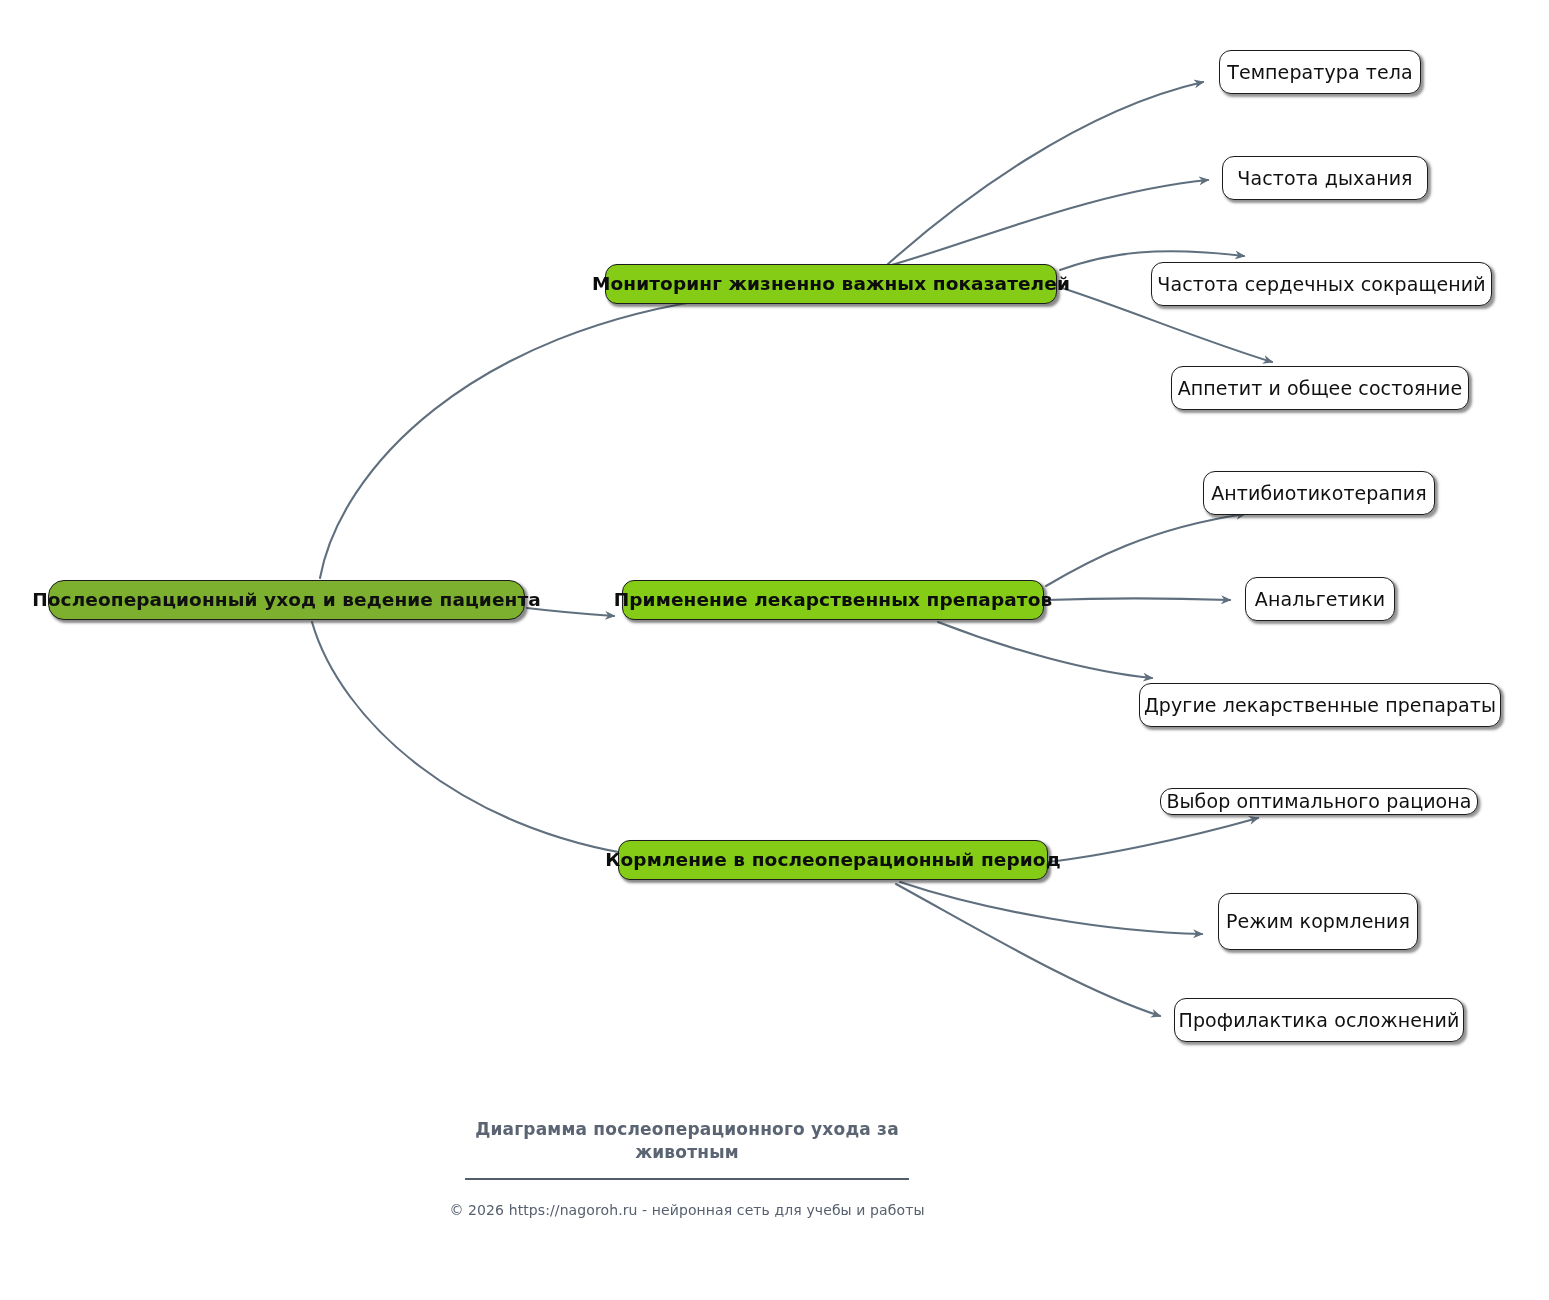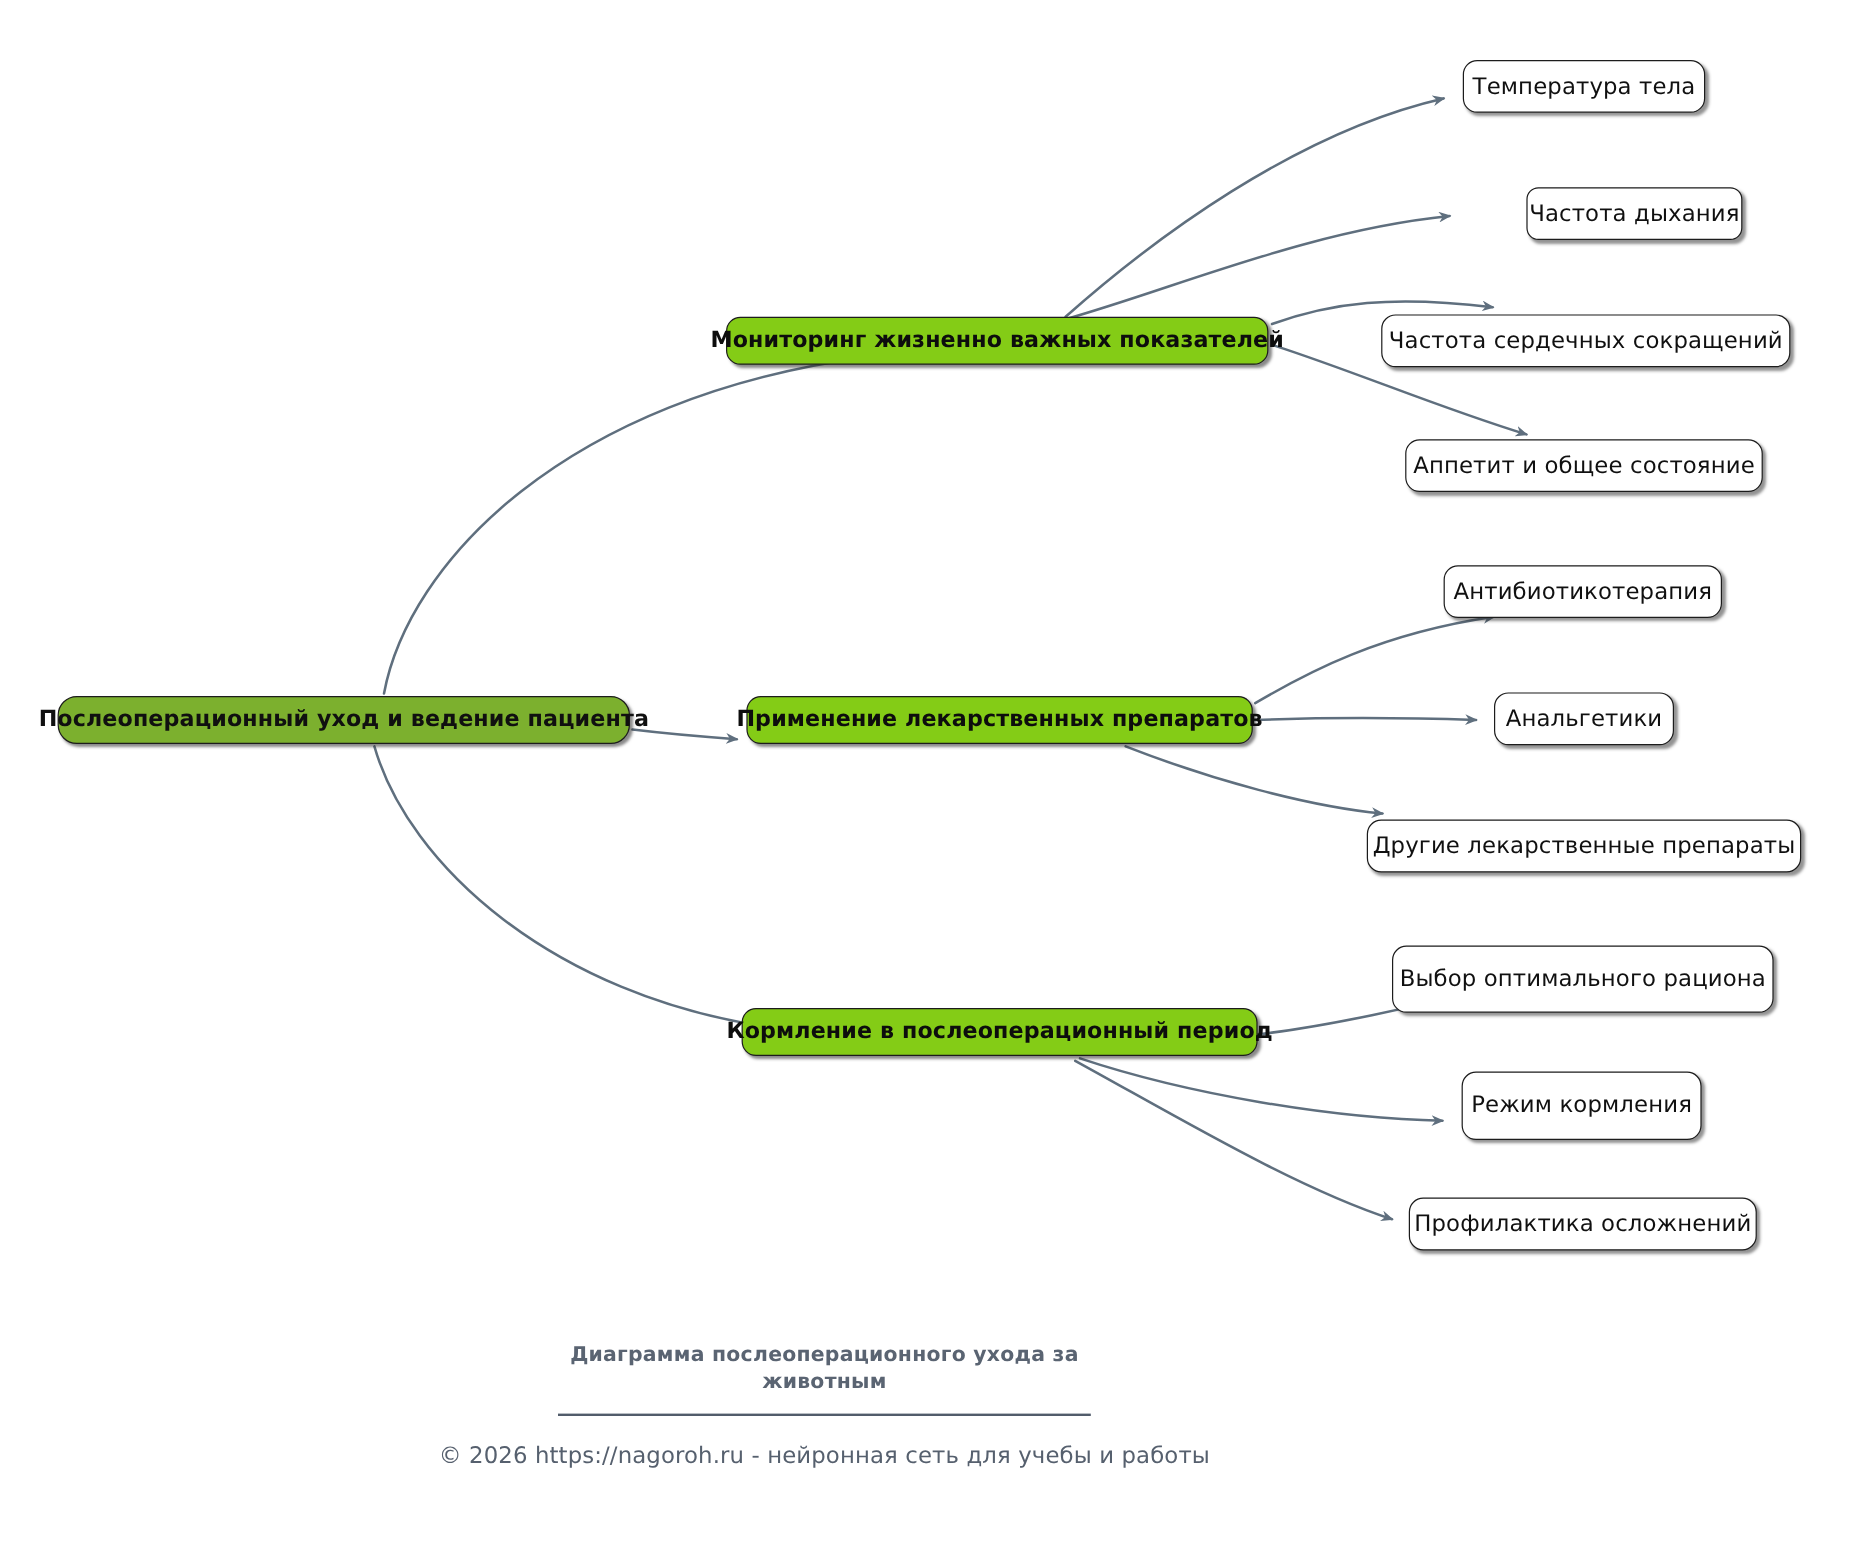--- a/index.html
+++ b/index.html
@@ -82,21 +82,21 @@
   }
   #footer-rule {
     width: 444px;
     height: 0;
     margin: 14px auto 0 auto;
     border-top: 2px solid #525c6b;
   }
   #footer-credit {
     margin-top: 22px;
     color: #56606e;
-    font-size: 19px;
+    font-size: 14px;
     letter-spacing: 0.1px;
   }
 </style>
 </head>
 <body>
 
 <div id="canvas">
 
   <svg id="edge-layer" viewBox="0 0 1549 1300" xmlns="http://www.w3.org/2000/svg">
     <defs>
@@ -124,21 +124,21 @@
   <div id="nodes-group">
       <div class="node root" style="left: 48px; top: 580px; width: 477px; height: 40px; border-radius: 16px;">
         <span>Послеоперационный уход и ведение пациента</span>
       </div>
       <div class="node branch" style="left: 605px; top: 264px; width: 452px; height: 40px;">
         <span>Мониторинг жизненно важных показателей</span>
       </div>
       <div class="node leaf" style="left: 1219px; top: 50px; width: 202px; height: 44px;">
         <span>Температура тела</span>
       </div>
-      <div class="node leaf" style="left: 1272px; top: 156px; width: 180px; height: 44px; border-radius: 10px;">
+      <div class="node leaf" style="left: 1222px; top: 156px; width: 206px; height: 44px;">
         <span>Частота дыхания</span>
       </div>
       <div class="node leaf" style="left: 1151px; top: 262px; width: 341px; height: 44px;">
         <span>Частота сердечных сокращений</span>
       </div>
       <div class="node leaf" style="left: 1171px; top: 366px; width: 298px; height: 44px;">
         <span>Аппетит и общее состояние</span>
       </div>
       <div class="node branch" style="left: 622px; top: 580px; width: 422px; height: 40px;">
         <span>Применение лекарственных препаратов</span>
@@ -148,21 +148,21 @@
       </div>
       <div class="node leaf" style="left: 1245px; top: 577px; width: 150px; height: 44px;">
         <span>Анальгетики</span>
       </div>
       <div class="node leaf" style="left: 1139px; top: 683px; width: 362px; height: 44px;">
         <span>Другие лекарственные препараты</span>
       </div>
       <div class="node branch" style="left: 618px; top: 840px; width: 430px; height: 40px;">
         <span>Кормление в послеоперационный период</span>
       </div>
-      <div class="node leaf" style="left: 1160px; top: 788px; width: 318px; height: 56px; text-align: center;">
+      <div class="node leaf" style="left: 1160px; top: 788px; width: 318px; height: 27px; text-align: center;">
         <span>Выбор оптимального рациона</span>
       </div>
       <div class="node leaf" style="left: 1218px; top: 893px; width: 200px; height: 57px;">
         <span>Режим кормления</span>
       </div>
       <div class="node leaf" style="left: 1174px; top: 998px; width: 290px; height: 44px;">
         <span>Профилактика осложнений</span>
       </div>
     </div>
 

